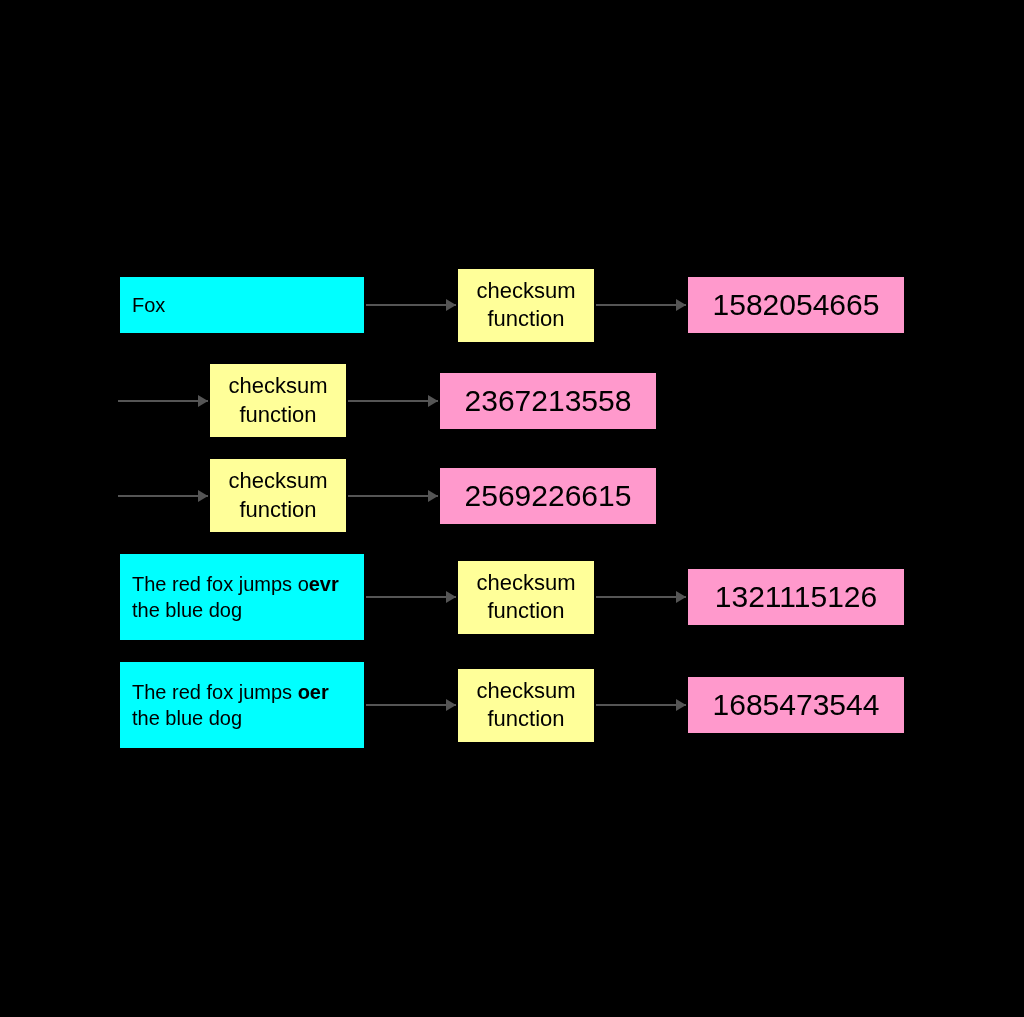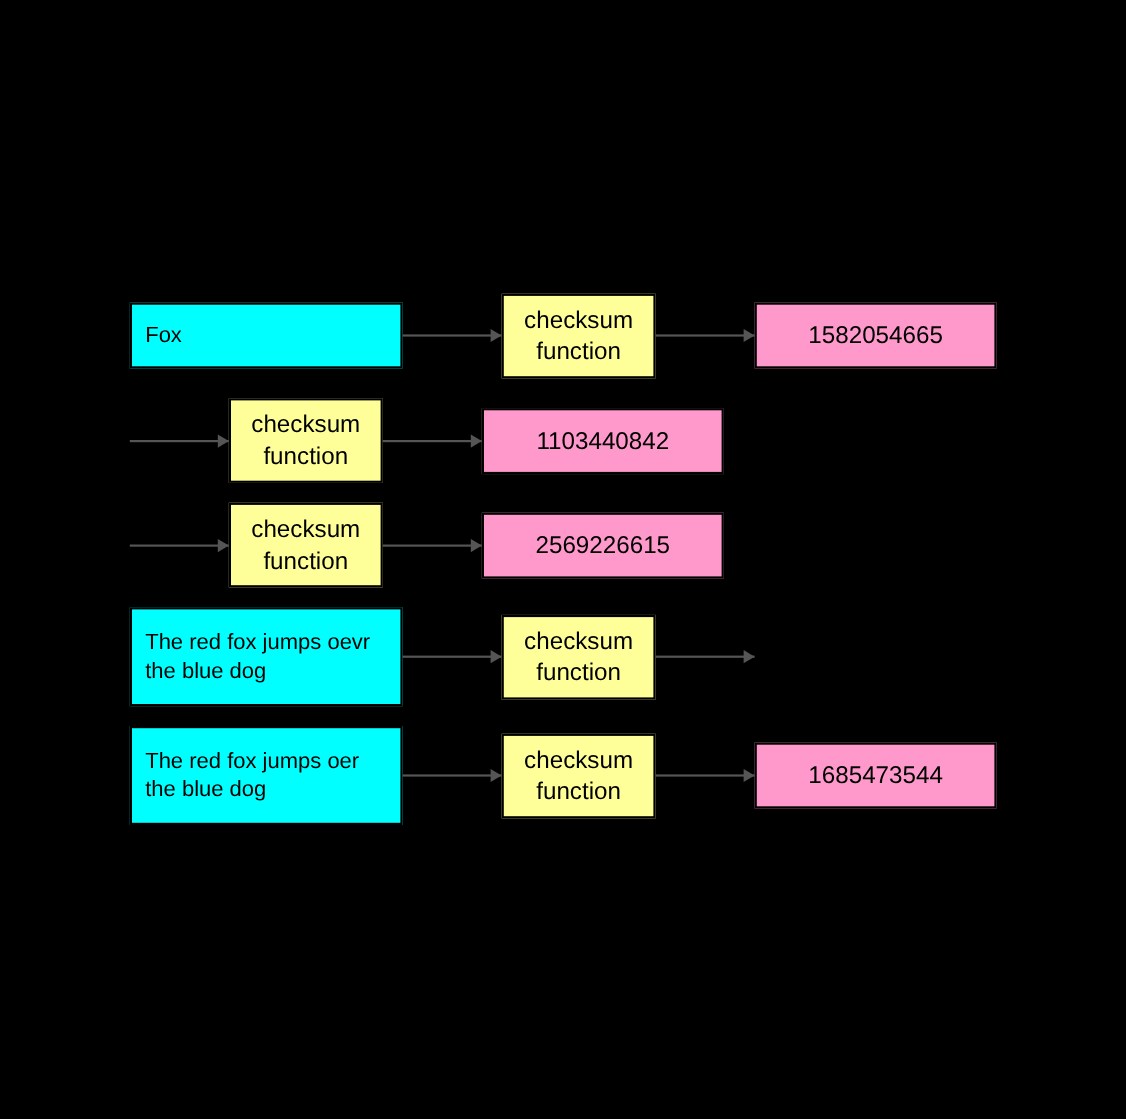--- a/index.html
+++ b/index.html
@@ -73,26 +73,26 @@
     }
     .connector-right {
       width: 90px;
     }
     .output-box {
       background: #FF99CC;
       border: 2px solid #000;
       width: 220px;
       min-height: 60px;
       padding: 10px 16px;
-      font-size: 22px;
+      font-size: 30px;
       display: flex;
       align-items: center;
       justify-content: center;
     }
-    .bold { font-weight: normal; margin-top: 16px; }
+    .bold { font-weight: bold; margin-top: 16px; }
     .underline { text-decoration: underline; }
   </style>
 </head>
 <body>
 
 <div class="diagram">
 
   <div class="row">
     <div class="input-box single-line">
       <span>Fox</span>
@@ -107,21 +107,21 @@
     </div>
   </div>
 
   <div class="row">
     <div class="connector connector-left"></div>
     <div class="function-box">
       <span>checksum<br>function</span>
     </div>
     <div class="connector connector-right"></div>
     <div class="output-box">
-      <span>1103440842</span>
+      <span>2367213558</span>
     </div>
   </div>
 
   <div class="row">
     <div class="connector connector-left"></div>
     <div class="function-box">
       <span>checksum<br>function</span>
     </div>
     <div class="connector connector-right"></div>
     <div class="output-box">
@@ -131,20 +131,23 @@
 
   <div class="row">
     <div class="input-box">
       <span>The red fox jumps o<span class="bold">evr</span> the blue dog</span>
     </div>
     <div class="connector connector-left"></div>
     <div class="function-box">
       <span>checksum<br>function</span>
     </div>
     <div class="connector connector-right"></div>
+    <div class="output-box">
+      <span>1321115126</span>
+    </div>
   </div>
 
   <div class="row">
     <div class="input-box">
       <span>The red fox jumps <span class="bold">oer</span> the blue dog</span>
     </div>
     <div class="connector connector-left"></div>
     <div class="function-box">
       <span>checksum<br>function</span>
     </div>

